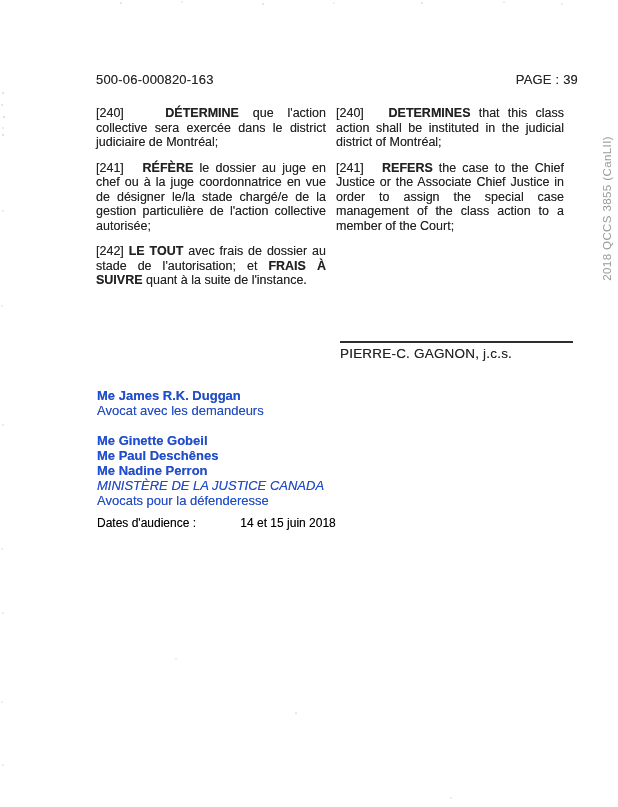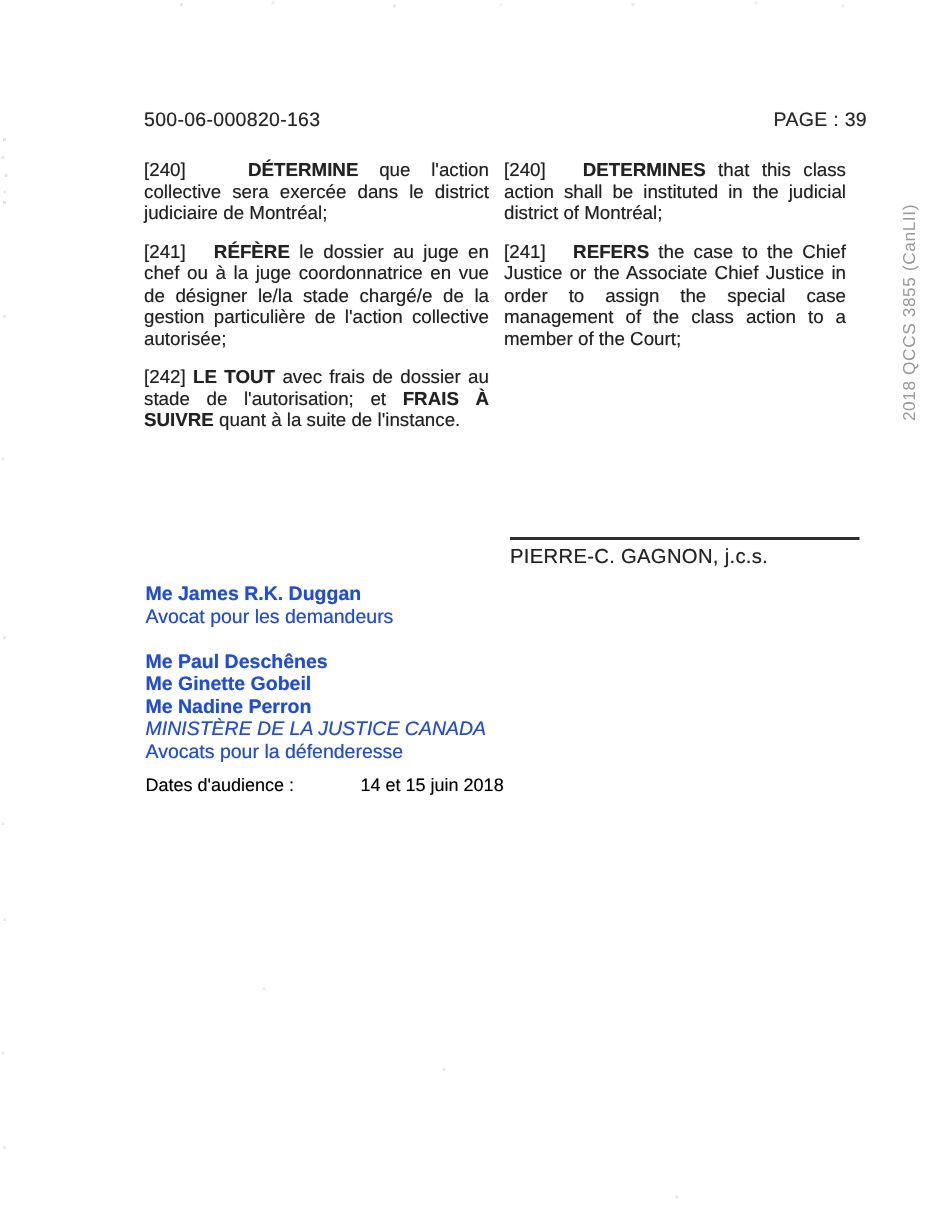--- a/index.html
+++ b/index.html
@@ -32,21 +32,21 @@
   .col-fr { width: 230px; }
   .col-en { width: 228px; }
   .para {
     font-size: 12.5px; line-height: 14.5px;
     text-align: justify; color: #222;
   }
   .para .b { font-weight: 700; }
 
   
   .signature {
-    position: absolute; top: 358px; left: 340px; width: 234px;
+    position: absolute; top: 341px; left: 340px; width: 234px;
   }
   .sig-line {
     border-top: 2px solid #2e2e2e; height: 0; width: 233px;
   }
   .judge-name {
     margin-top: 3px; font-size: 13.5px; letter-spacing: 0.2px; color: #232323;
   }
 
   
   .counsel {
@@ -115,25 +115,25 @@
 
 <div class="signature">
   <div class="sig-line"></div>
   <div class="judge-name">PIERRE-C. GAGNON, j.c.s.</div>
 </div>
 
 <div class="counsel">
   <div>
       <div class="bold">Me James R.K. Duggan</div>
     </div>
-  <div>Avocat pour les demandeurs</div>
+  <div>Avocat avec les demandeurs</div>
   <div class="spacer-line"></div>
   <div>
+      <div class="bold">Me Ginette Gobeil</div>
       <div class="bold">Me Paul Deschênes</div>
-      <div class="bold">Me Ginette Gobeil</div>
       <div class="bold">Me Nadine Perron</div>
     </div>
   <div class="italic">MINISTÈRE DE LA JUSTICE CANADA</div>
   <div>Avocats pour la défenderesse</div>
 </div>
 
 <div class="hearing">
   <span class="hearing-label">Dates d'audience :</span>
   <span>14 et 15 juin 2018</span>
 </div>

